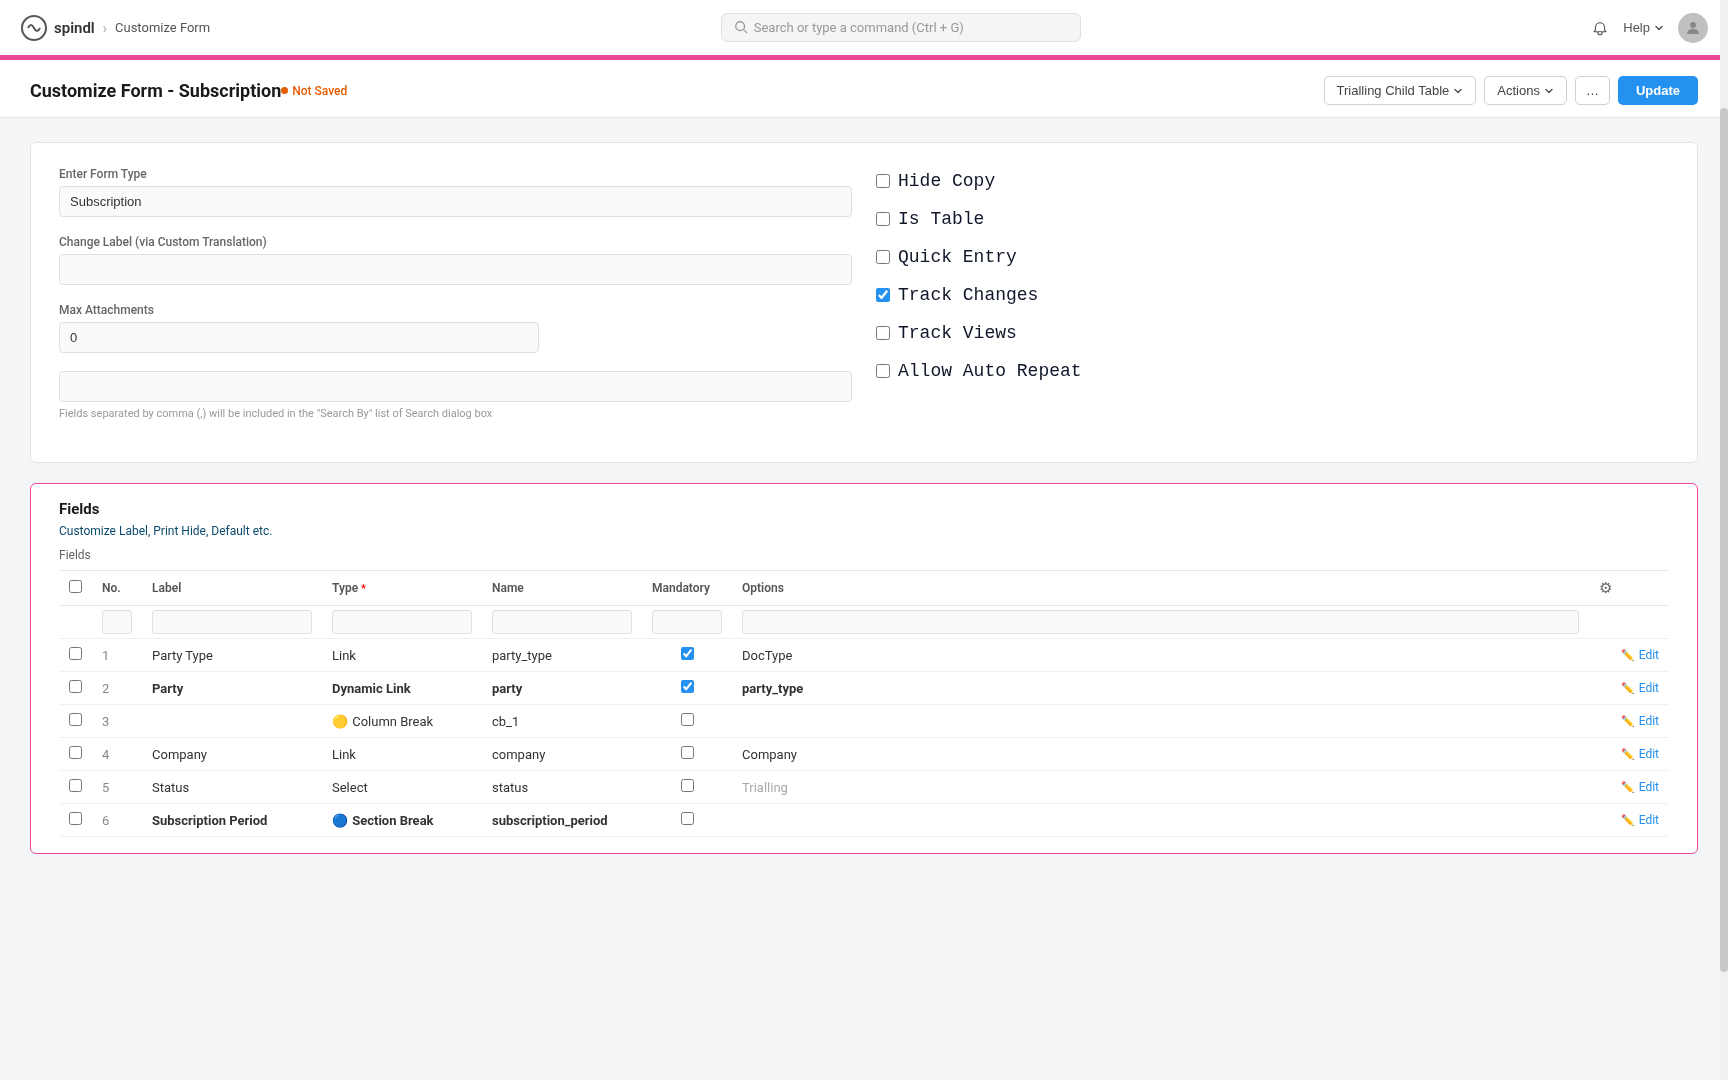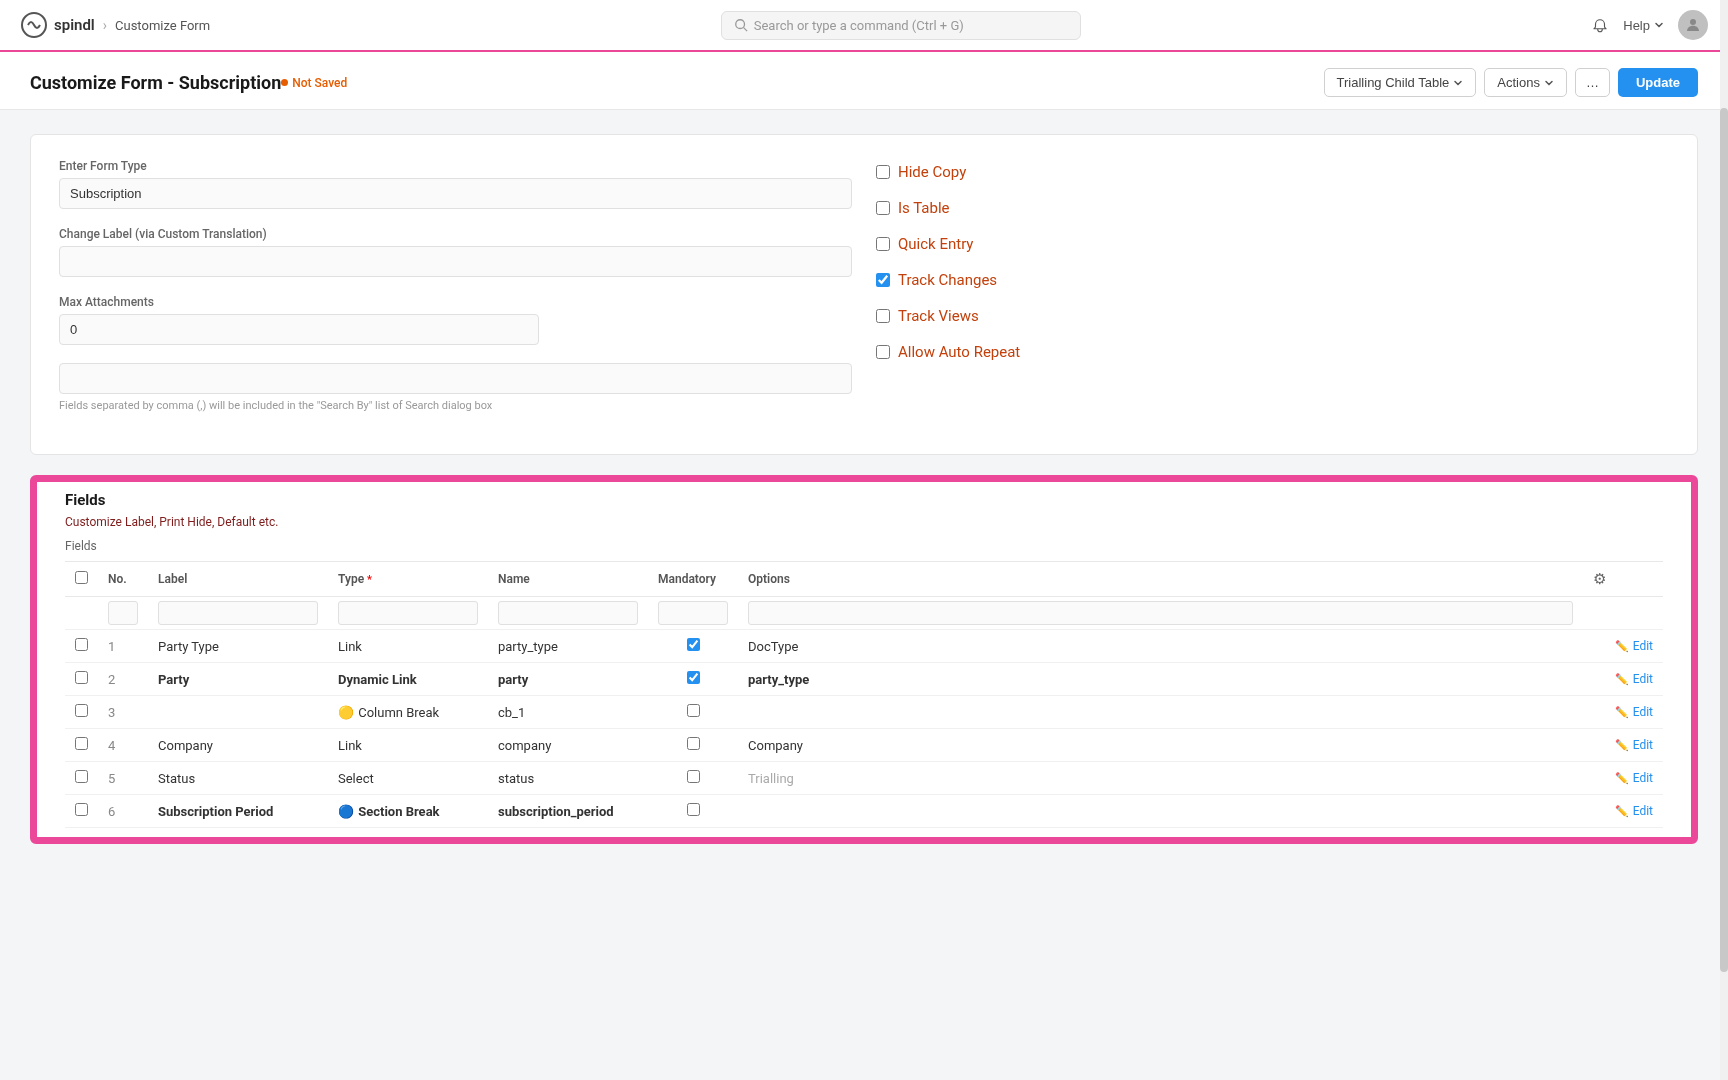--- a/index.html
+++ b/index.html
@@ -1,22 +1,22 @@
 <!DOCTYPE html>
 <html><head>
   <meta charset="utf-8">
   <style>
     * { box-sizing: border-box; margin: 0; padding: 0; }
     body { font-family: -apple-system, BlinkMacSystemFont, 'Segoe UI', Roboto, sans-serif; background: #f4f5f7; color: #333; font-size: 13px; }
 
     
     .topnav {
       display: flex; align-items: center; justify-content: space-between;
-      background: #fff; padding: 0 20px; height: 52px;
-      border-bottom: 2px solid #ec4899;
+      background: #fff; padding: 0 20px; height: 60px;
+      border-bottom: 5px solid #ec4899;
     }
     .topnav-left { display: flex; align-items: center; gap: 8px; }
     .logo-area { display: flex; align-items: center; gap: 6px; font-weight: 600; font-size: 15px; color: #333; }
     .logo-icon { width: 28px; height: 28px; }
     .breadcrumb-sep { color: #aaa; font-size: 14px; }
     .breadcrumb-item { color: #555; font-size: 13px; }
     .topnav-center { flex: 1; max-width: 360px; margin: 0 auto; }
     .search-bar {
       display: flex; align-items: flex-start; gap: 6px;
       background: #f5f5f5; border: 1px solid #e0e0e0; border-radius: 6px;
@@ -70,26 +70,26 @@
       padding: 7px 10px; font-size: 13px; color: #333; background: #fafafa;
       outline: none;
     }
     .form-row { margin-bottom: 18px; }
     .two-col { display: grid; grid-template-columns: 1fr 1fr; gap: 24px; }
 
     
     .checkboxes-col { display: flex; flex-direction: column; gap: 18px; padding-top: 4px; }
     .checkbox-row { display: flex; align-items: center; gap: 8px; }
     .checkbox-row input[type=checkbox] { width: 14px; height: 14px; cursor: pointer; }
-    .checkbox-label { font-size: 15px; color: #c2410c; }
-
-    
-    .fields-section { background: #fff; border: 7px solid #ec4899; border-radius: 6px; padding: 9px 28px; }
+    .checkbox-label { font-size: 18px; color: #0f172a; font-family: Liberation Mono, monospace; }
+
+    
+    .fields-section { background: #fff; border: 1px solid #ec4899; border-radius: 6px; padding: 16px 28px; }
     .section-title { font-size: 15px; font-weight: 700; color: #1a1a1a; margin-bottom: 6px; }
-    .section-subtitle { font-size: 12px; color: #7f1d1d; margin-bottom: 10px; }
+    .section-subtitle { font-size: 12px; color: #0c4a6e; margin-bottom: 10px; }
     .fields-label { font-size: 12px; color: #666; margin-bottom: 8px; }
 
     
     .fields-table { width: 100%; border-collapse: collapse; }
     .fields-table th {
       text-align: left; font-size: 12px; color: #555; font-weight: 600;
       padding: 8px 10px; border-bottom: 1px solid #e8e8e8; border-top: 1px solid #e8e8e8;
       background: #fff;
     }
     .fields-table td { padding: 8px 10px; border-bottom: 1px solid #f0f0f0; font-size: 13px; vertical-align: middle; }

